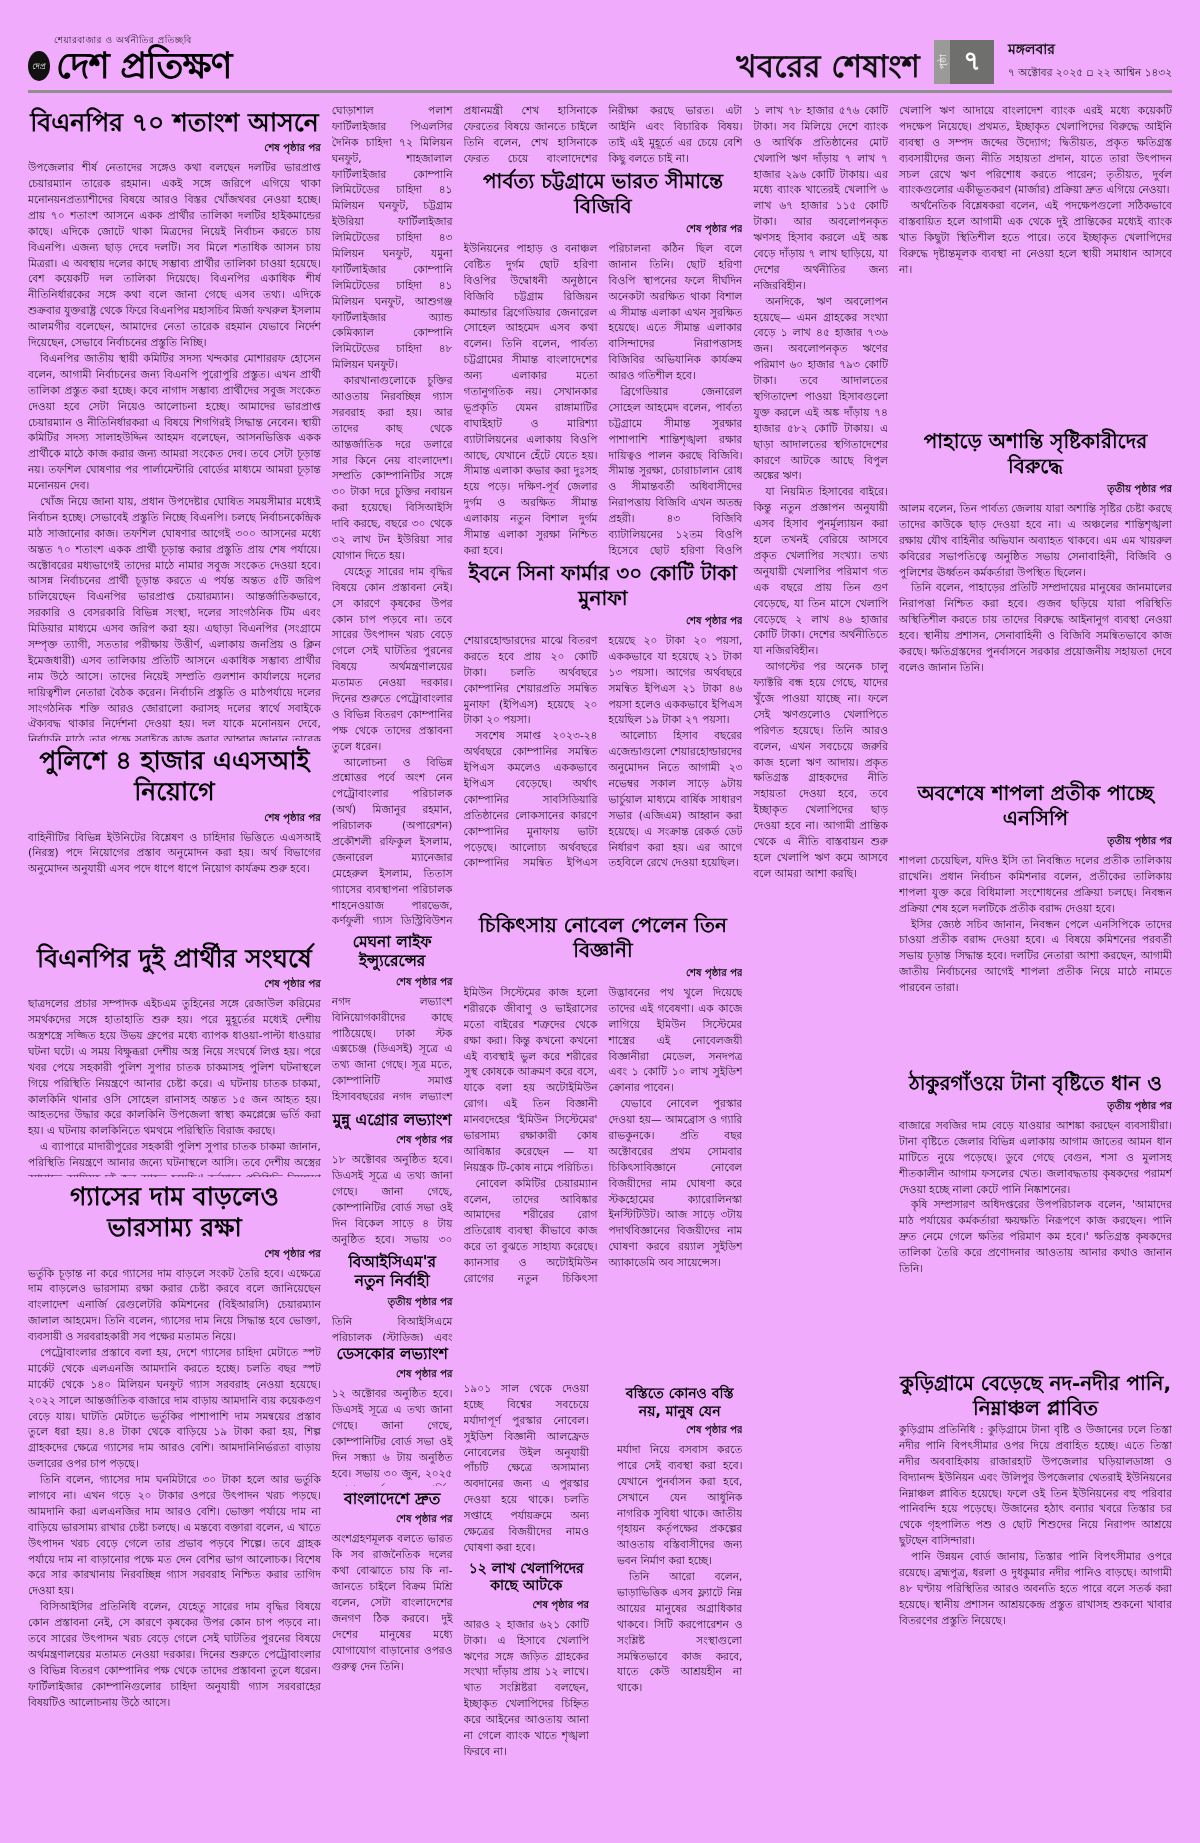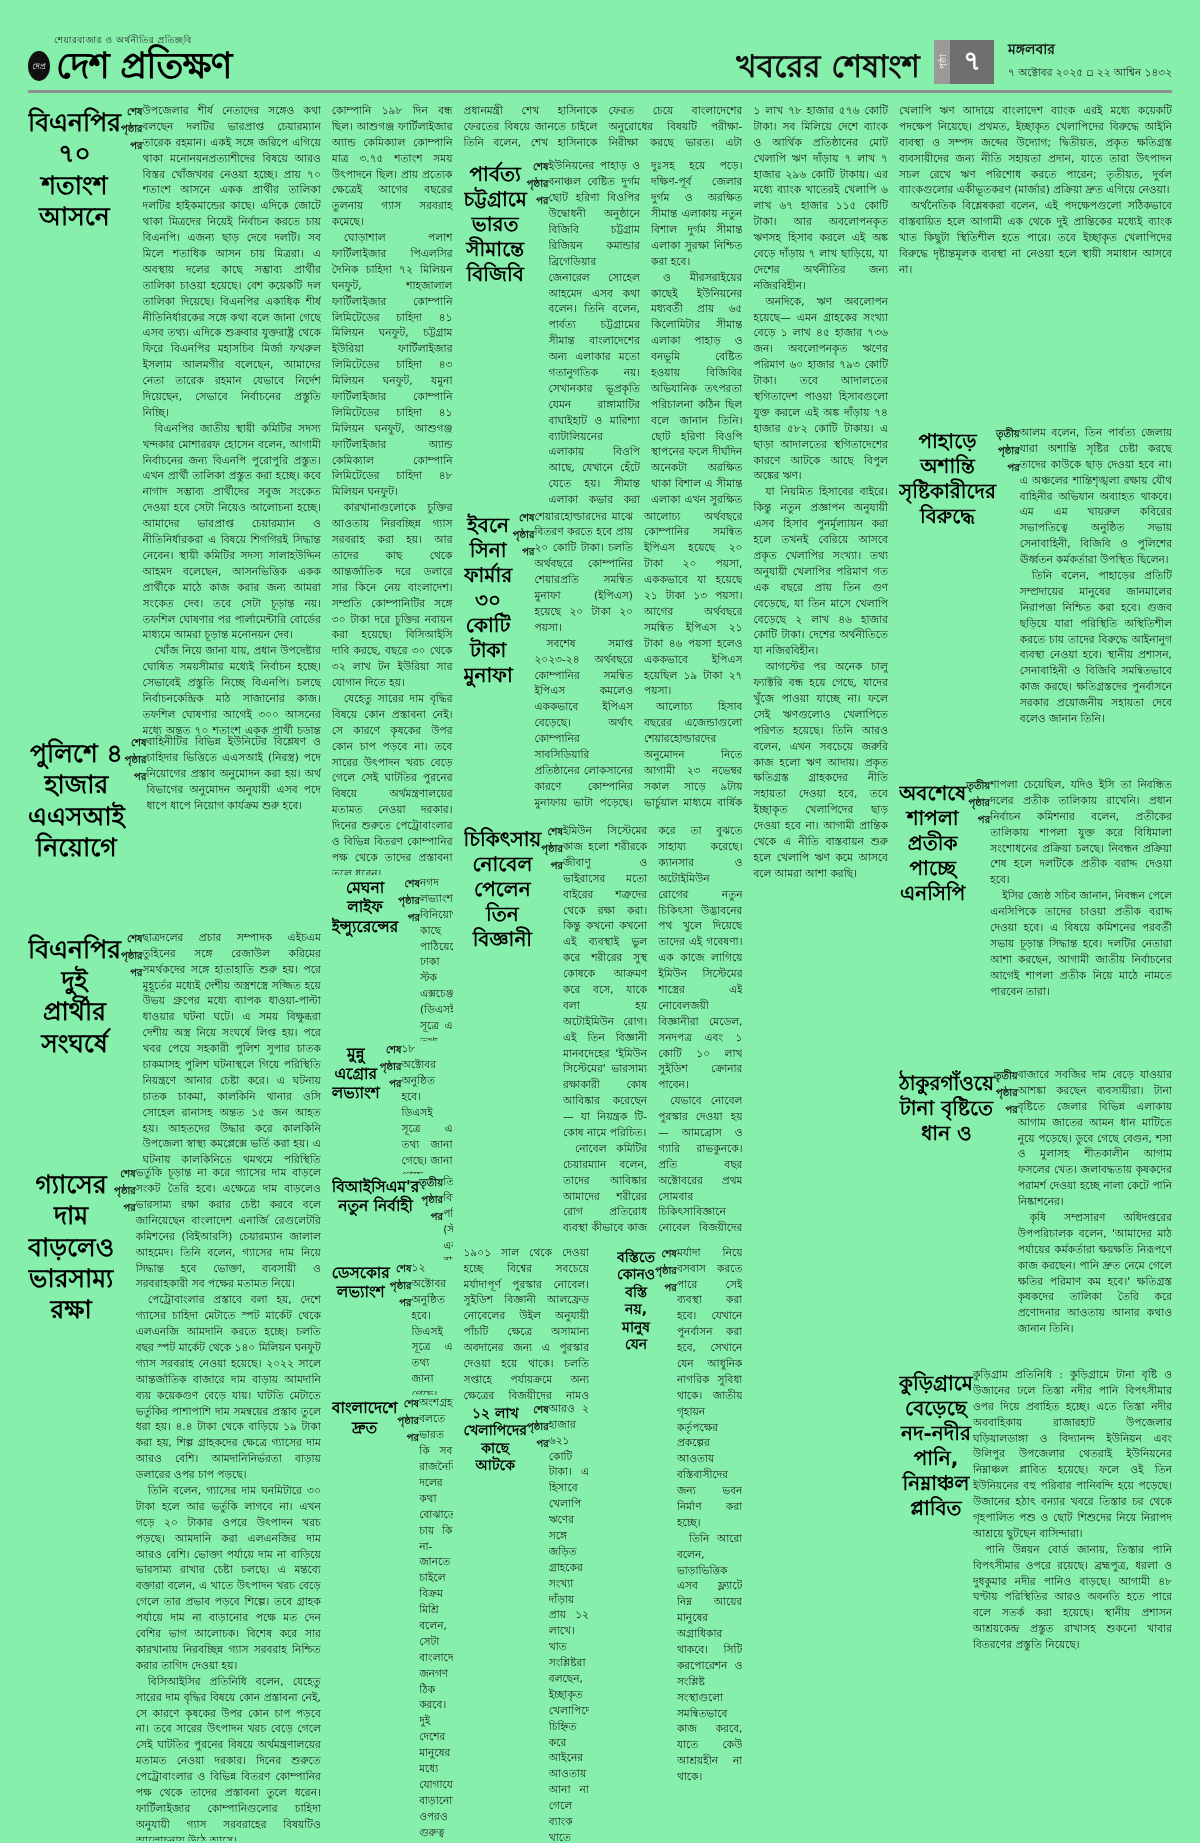--- a/index.html
+++ b/index.html
@@ -1,19 +1,19 @@
 <!DOCTYPE html>
 <html lang="bn"><head>
 <meta charset="utf-8">
 <style>
   * { margin:0; padding:0; box-sizing:border-box; }
   html,body { background:#e8e8e4; }
   .page {
     position:relative; width:1200px; height:1843px; margin:0 auto;
-    background:#86efac; color:#151515;
+    background:#f0abfc; color:#151515;
     font-family:"DejaVu Sans","Liberation Sans",sans-serif;
     overflow:hidden; padding:26px 28px 10px 28px;
   }
   
   .masthead { display:flex; align-items:flex-end; gap:14px; height:58px; }
   .brand { display:flex; flex-direction:column; justify-content:flex-end; min-width:330px; }
   .brand .tagline { font-size:9px; letter-spacing:.5px; color:#222; margin-left:26px; }
   .brand .logo-row { display:flex; align-items:center; gap:6px; }
   .logo-emblem { width:22px; height:30px; border-radius:50%; background:#111; color:#fff;
     font-size:8px; display:flex; align-items:center; justify-content:center; }
@@ -37,21 +37,21 @@
 
   
   .cols { display:flex; gap:11px; height:1738px; }
   .col { display:flex; flex-direction:column; overflow:hidden; }
   .col-a { width:296px; }
   .col-b { width:122px; }
   .col-cd { width:282px; }
   .col-e { width:136px;align-items:flex-end; }
   .col-f { width:276px; }
 
-  .story { overflow:hidden; display:flex; flex-direction:row; }
+  .story { overflow:hidden; display:flex; flex-direction:column; }
   .grow { flex:1 1 auto; }
 
   .hl { font-weight:900; text-align:center; line-height:1.25; color:#000; padding:4px 0 1px 0; }
   .hl-xl { font-size:25px; }
   .hl-lg { font-size:20px; }
   .hl-md { font-size:15.5px; }
   .hl-sm { font-size:14px; }
   .subhead { text-align:right; font-size:10px; font-weight:700; padding:1px 0 3px 0; color:#111; }
 
   .bodytext { text-align:justify; font-size:10.6px; line-height:1.5; color:#1a1a1a; overflow:hidden; }
@@ -123,21 +123,20 @@
           <p>পেট্রোবাংলার প্রস্তাবে বলা হয়, দেশে গ্যাসের চাহিদা মেটাতে স্পট মার্কেট থেকে এলএনজি আমদানি করতে হচ্ছে। চলতি বছর স্পট মার্কেট থেকে ১৪০ মিলিয়ন ঘনফুট গ্যাস সরবরাহ নেওয়া হয়েছে। ২০২২ সালে আন্তর্জাতিক বাজারে দাম বাড়ায় আমদানি ব্যয় কয়েকগুণ বেড়ে যায়। ঘাটতি মেটাতে ভর্তুকির পাশাপাশি দাম সমন্বয়ের প্রস্তাব তুলে ধরা হয়। ৪.৪ টাকা থেকে বাড়িয়ে ১৯ টাকা করা হয়, শিল্প গ্রাহকদের ক্ষেত্রে গ্যাসের দাম আরও বেশি। আমদানিনির্ভরতা বাড়ায় ডলারের ওপর চাপ পড়ছে।</p>
           <p>তিনি বলেন, গ্যাসের দাম ঘনমিটারে ৩০ টাকা হলে আর ভর্তুকি লাগবে না। এখন গড়ে ২০ টাকার ওপরে উৎপাদন খরচ পড়ছে। আমদানি করা এলএনজির দাম আরও বেশি। ভোক্তা পর্যায়ে দাম না বাড়িয়ে ভারসাম্য রাখার চেষ্টা চলছে। এ মন্তব্যে বক্তারা বলেন, এ খাতে উৎপাদন খরচ বেড়ে গেলে তার প্রভাব পড়বে শিল্পে। তবে গ্রাহক পর্যায়ে দাম না বাড়ানোর পক্ষে মত দেন বেশির ভাগ আলোচক। বিশেষ করে সার কারখানায় নিরবচ্ছিন্ন গ্যাস সরবরাহ নিশ্চিত করার তাগিদ দেওয়া হয়।</p>
           <p>বিসিআইসির প্রতিনিধি বলেন, যেহেতু সারের দাম বৃদ্ধির বিষয়ে কোন প্রস্তাবনা নেই, সে কারণে কৃষকের উপর কোন চাপ পড়বে না। তবে সারের উৎপাদন খরচ বেড়ে গেলে সেই ঘাটতির পুরনের বিষয়ে অর্থমন্ত্রণালয়ের মতামত নেওয়া দরকার। দিনের শুরুতে পেট্রোবাংলার ও বিভিন্ন বিতরণ কোম্পানির পক্ষ থেকে তাদের প্রস্তাবনা তুলে ধরেন। ফার্টিলাইজার কোম্পানিগুলোর চাহিদা অনুযায়ী গ্যাস সরবরাহের বিষয়টিও আলোচনায় উঠে আসে।</p>
         </div>
       </section>
     </div>
 
     <div class="col col-b">
       <section class="story" style="height:826px">
         <div class="bodytext">
-          <p>কোম্পানি ১৯৮ দিন বন্ধ ছিল। আশুগঞ্জ ফার্টিলাইজার অ্যান্ড কেমিক্যাল কোম্পানি মাত্র ৩.৭৫ শতাংশ সময় উৎপাদনে ছিল। প্রায় প্রত্যেক ক্ষেত্রেই আগের বছরের তুলনায় গ্যাস সরবরাহ কমেছে।</p>
           <p>ঘোড়াশাল পলাশ ফার্টিলাইজার পিএলসির দৈনিক চাহিদা ৭২ মিলিয়ন ঘনফুট, শাহজালাল ফার্টিলাইজার কোম্পানি লিমিটেডের চাহিদা ৪১ মিলিয়ন ঘনফুট, চট্টগ্রাম ইউরিয়া ফার্টিলাইজার লিমিটেডের চাহিদা ৪৩ মিলিয়ন ঘনফুট, যমুনা ফার্টিলাইজার কোম্পানি লিমিটেডের চাহিদা ৪১ মিলিয়ন ঘনফুট, আশুগঞ্জ ফার্টিলাইজার অ্যান্ড কেমিক্যাল কোম্পানি লিমিটেডের চাহিদা ৪৮ মিলিয়ন ঘনফুট।</p>
           <p>কারখানাগুলোকে চুক্তির আওতায় নিরবচ্ছিন্ন গ্যাস সরবরাহ করা হয়। আর তাদের কাছ থেকে আন্তর্জাতিক দরে ডলারে সার কিনে নেয় বাংলাদেশ। সম্প্রতি কোম্পানিটির সঙ্গে ৩০ টাকা দরে চুক্তির নবায়ন করা হয়েছে। বিসিআইসি দাবি করছে, বছরে ৩০ থেকে ৩২ লাখ টন ইউরিয়া সার যোগান দিতে হয়।</p>
           <p>যেহেতু সারের দাম বৃদ্ধির বিষয়ে কোন প্রস্তাবনা নেই। সে কারণে কৃষকের উপর কোন চাপ পড়বে না। তবে সারের উৎপাদন খরচ বেড়ে গেলে সেই ঘাটতির পুরনের বিষয়ে অর্থমন্ত্রণালয়ের মতামত নেওয়া দরকার। দিনের শুরুতে পেট্রোবাংলার ও বিভিন্ন বিতরণ কোম্পানির পক্ষ থেকে তাদের প্রস্তাবনা তুলে ধরেন।</p>
           <p>আলোচনা ও বিভিন্ন প্রশ্নোত্তর পর্বে অংশ নেন পেট্রোবাংলার পরিচালক (অর্থ) মিজানুর রহমান, পরিচালক (অপারেশন) প্রকৌশলী রফিকুল ইসলাম, জেনারেল ম্যানেজার মেহেরুল ইসলাম, তিতাস গ্যাসের ব্যবস্থাপনা পরিচালক শাহনেওয়াজ পারভেজ, কর্ণফুলী গ্যাস ডিস্ট্রিবিউশন কোম্পানির ব্যবস্থাপনা পরিচালক প্রকৌশলী সালাহউদ্দিন, বাখরাবাদ গ্যাস ডিস্ট্রিবিউশন কোম্পানির ব্যবস্থাপনা পরিচালক প্রকৌশলী ফজলে আলম, সিএনজি ফিলিং স্টেশন ওনার্স এসোসিয়েশনের নেতা রেজাবুদ্দৌলাসহ আরও অনেকে।</p>
         </div>
       </section>
       <section class="story" style="height:178px">
         <h3 class="hl hl-md">মেঘনা লাইফ ইন্স্যুরেন্সের</h3>
         <div class="subhead">শেষ পৃষ্ঠার পর</div>
         <div class="bodytext">

